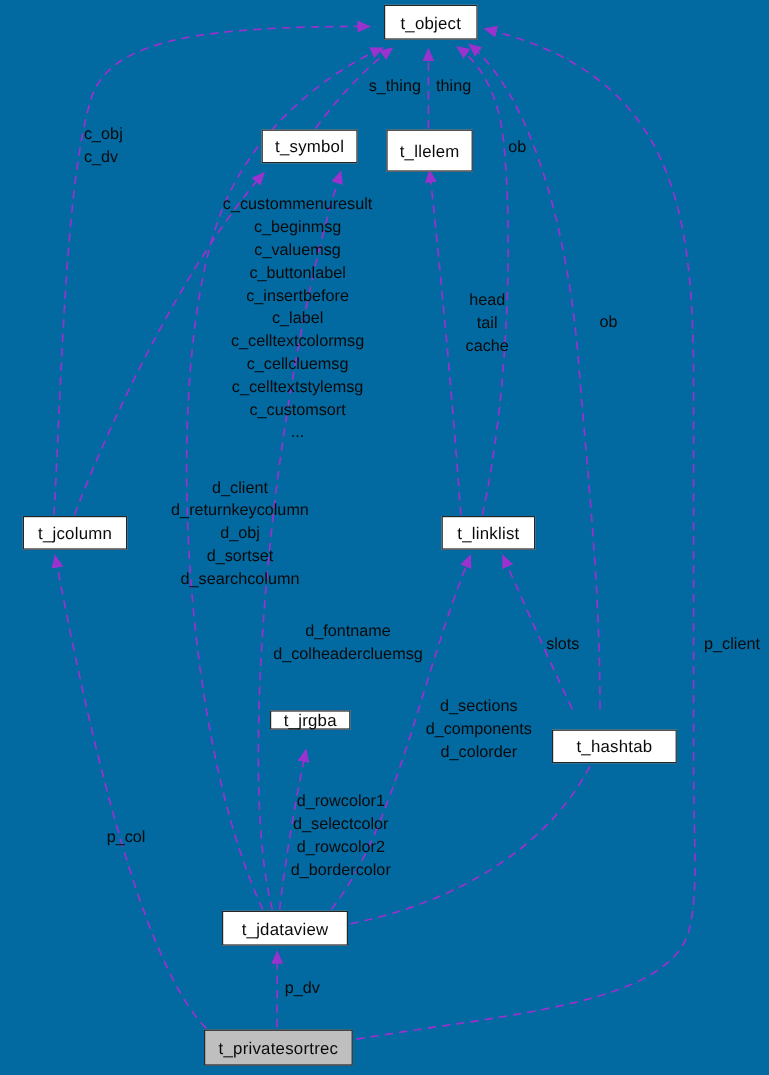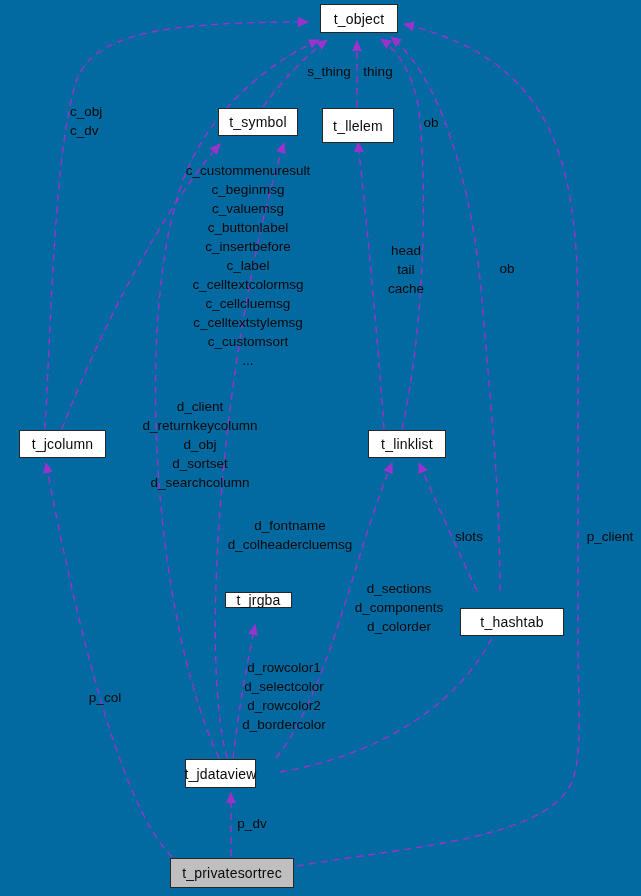--- a/index.html
+++ b/index.html
@@ -60,21 +60,21 @@
     <path class="edge" marker-end="url(#arrowhead)" d="M 297 866 C 420 845 562 838 575 772 C 582 740 578 700 578 640 L 578 320 C 578 170 560 62 404 24"></path>
   </svg>
 
   <div class="node" style="left:320px;top:4px;width:78px;height:29px;">t_object</div>
   <div class="node" style="left:218px;top:108px;width:80px;height:28px;">t_symbol</div>
   <div class="node" style="left:322px;top:108px;width:72px;height:35px;">t_llelem</div>
   <div class="node" style="left:19px;top:430px;width:87px;height:28px;">t_jcolumn</div>
   <div class="node" style="left:368px;top:430px;width:78px;height:28px;">t_linklist</div>
   <div class="node" style="left:225px;top:592px;width:67px;height:16px;">t_jrgba</div>
   <div class="node" style="left:460px;top:608px;width:104px;height:28px;">t_hashtab</div>
-  <div class="node" style="left:185px;top:759px;width:71px;height:29px;">t_jdataview</div>
+  <div class="node" style="left:185px;top:759px;width:105px;height:29px;">t_jdataview</div>
   <div class="node focus" style="left:170px;top:858px;width:124px;height:30px;">t_privatesortrec</div>
 
   <div class="elabel" style="left:329px;top:71px;">s_thing</div>
   <div class="elabel" style="left:378px;top:71px;">thing</div>
   <div class="elabel left" style="left:70px;top:121px;">c_obj
 c_dv</div>
   <div class="elabel" style="left:248px;top:252px;margin-top:13px;">c_custommenuresult
 c_beginmsg
 c_valuemsg
 c_buttonlabel

